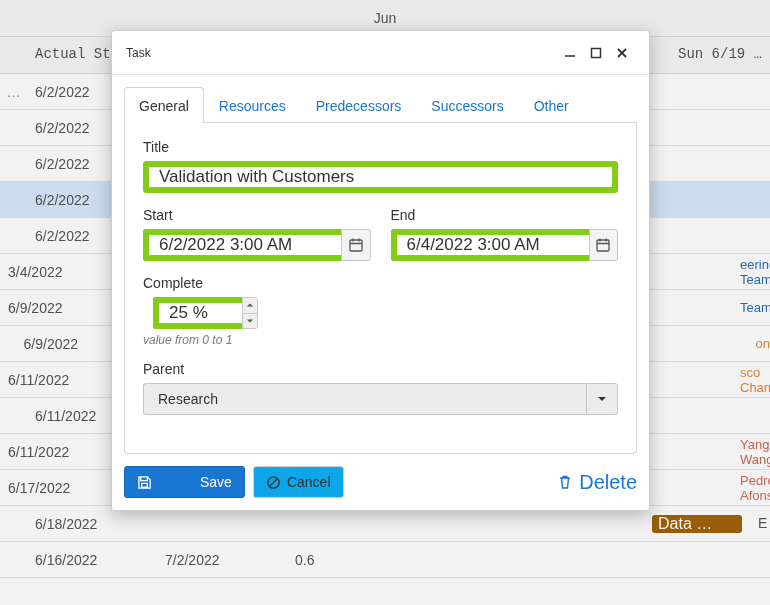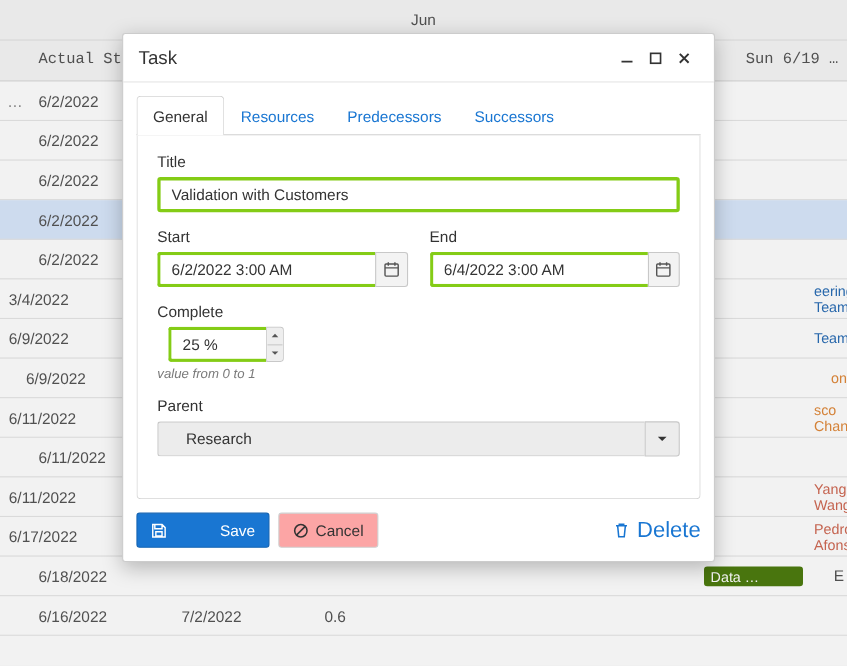--- a/index.html
+++ b/index.html
@@ -12,83 +12,83 @@
   .bg .header2 .colh { flex: 0 0 130px; padding: 9px 8px; color: #555; font-family: Liberation Mono, monospace; }
   .bg .rows { }
   .bg .row { height: 36px; display: flex; align-items: center; border-bottom: 1px solid #e6e6e6; }
   .bg .row.selected { background: #d9e7fb; }
   .bg .row .dot { width: 27px; text-align: center; color: #888; }
   .bg .row .cell { flex: 0 0 130px; padding: 0 8px; color: #555; }
   .bg .row .chips { flex: 1; display: flex; gap: 10px; padding-left: 350px; font-size: 13px; }
   .chip-blue { color: #2a6db5; }
   .chip-orange { color: #e08a3c; }
   .chip-red { color: #d06a55; }
-  .bg .darkbar { position: absolute; height: 18px; background: #4d7c0f; color: #fff; font-size: 13px; border-radius: 3px; padding: 2px 6px; display: flex; align-items: center; overflow: hidden; }
+  .bg .darkbar { position: absolute; height: 18px; background: #a16207; color: #fff; font-size: 16px; border-radius: 3px; padding: 2px 6px; display: flex; align-items: center; overflow: hidden; margin-left: 12px; }
 
   
   .scrim { position: absolute; inset: 0; background: rgba(0,0,0,0.05); }
 
   
   .dialog {
     position: absolute; left: 111px; top: 30px; width: 539px;
     background: #fff; border: 1px solid #ccc; border-radius: 3px;
     box-shadow: 0 5px 18px rgba(0,0,0,0.25);
     display: flex; flex-direction: column;
   }
   .dlg-title { height: 44px; display: flex; align-items: center; padding: 0 14px; border-bottom: 1px solid #e5e5e5; }
-  .dlg-title .ttxt { font-size: 17px; color: #333; }
+  .dlg-title .ttxt { font-size: 12px; color: #333; }
   .dlg-title .spacer { flex: 1; }
   .dlg-title .winbtn { width: 26px; height: 26px; display: flex; align-items: center; justify-content: center; color: #333; cursor: pointer; }
   .dlg-title .winbtn svg { width: 14px; height: 14px; }
 
   .dlg-body { padding: 12px 12px 0 12px; }
 
   .tabstrip { display: flex; border-bottom: 1px solid #d4d4d4; align-items: center; }
   .tab { padding: 10px 14px 9px; font-size: 14px; color: #1976d2; cursor: pointer; border: 1px solid transparent; border-bottom: none; margin-bottom: -1px; }
   .tab.active { color: #333; background: #fff; border-color: #d4d4d4; border-radius: 4px 4px 0 0; }
 
   .tabcontent { border: 1px solid #d4d4d4; border-top: none; border-radius: 0 0 4px 4px; padding: 16px 18px 38px; }
 
   .field { margin-bottom: 14px; }
   .field > label { display: block; font-size: 14px; color: #333; margin-bottom: 6px; }
   .row2 { display: flex; gap: 20px; }
   .row2 .field { flex: 1; }
 
   .textinput {
-    width: 100%; height: 32px; border: 3px solid #84cc16; border-radius: 3px;
-    padding: 0 10px; font-size: 14px; color: #333; outline: none;
+    width: 100%; height: 32px; border: 6px solid #84cc16; border-radius: 3px;
+    padding: 0 10px; font-size: 17px; color: #333; outline: none;
   }
   .picker { display: flex; }
   .picker .textinput { border-radius: 3px 0 0 3px; border-right: none; }
   .picker .pbtn {
     width: 34px; height: 32px; border: 1px solid #c8c8c8; background: #f3f3f3;
     border-radius: 0 3px 3px 0; display: flex; align-items: center; justify-content: center; cursor: pointer;
   }
   .picker .pbtn svg { width: 16px; height: 16px; color: #555; }
 
   .numwrap { display: flex; width: 115px; }
   .numwrap .textinput { border-radius: 3px 0 0 3px; border-right: none; margin-left: 10px; }
   .numwrap .steppers {
     width: 22px; display: flex; flex-direction: column; border: 1px solid #c8c8c8; border-radius: 0 3px 3px 0; overflow: hidden;
   }
   .numwrap .step { flex: 1; background: #eee; display: flex; align-items: center; justify-content: center; cursor: pointer; }
   .numwrap .step + .step { border-top: 1px solid #c8c8c8; }
   .numwrap .step svg { width: 8px; height: 8px; color: #555; }
   .hint { font-size: 12px; font-style: italic; color: #7a7a7a; margin-top: 4px; }
 
   .combo { display: flex; height: 32px; width: 100%; }
-  .combo .ctext { flex: 1; background: #ececec; border: 1px solid #c8c8c8; border-right: none; border-radius: 3px 0 0 3px; padding: 0 25px; display: flex; align-items: center; color: #333; }
+  .combo .ctext { flex: 1; background: #ececec; border: 1px solid #c8c8c8; border-right: none; border-radius: 3px 0 0 3px; padding: 0 14px; display: flex; align-items: center; color: #333; }
   .combo .dbtn { width: 32px; border: 1px solid #c8c8c8; background: #ececec; border-radius: 0 3px 3px 0; display: flex; align-items: center; justify-content: center; cursor: pointer; }
   .combo .dbtn svg { width: 10px; height: 10px; color: #333; }
 
   .dlg-actions { display: flex; align-items: center; padding: 12px; gap: 8px; }
   .btn { height: 32px; display: inline-flex; align-items: center; gap: 6px; padding: 0 12px; border-radius: 3px; font-size: 14px; cursor: pointer; border: 1px solid transparent; }
   .btn svg { width: 15px; height: 15px; }
   .btn-primary { background: #1976d2; color: #fff; border-color: #1665b3; gap: 48px; }
-  .btn-secondary { background: #fca5a5; color: #333; border-color: #d0d0d0; }
+  .btn-secondary { background: #0ea5e9; color: #333; border-color: #d0d0d0; }
   .dlg-actions .spacer { flex: 1; }
   .linkbtn { display: inline-flex; align-items: center; gap: 6px; color: #1976d2; cursor: pointer; font-size: 20px; }
   .linkbtn svg { width: 16px; height: 16px; }
 </style>
 </head>
 <body>
 
 <div class="bg">
   <div class="header1">
     <span>Jun</span>
@@ -238,20 +238,21 @@
         </svg>
     </span>
   </div>
 
   <div class="dlg-body">
     <div class="tabstrip">
       <div class="tab active">General</div>
       <div class="tab">Resources</div>
       <div class="tab">Predecessors</div>
       <div class="tab">Successors</div>
+      <div class="tab">Other</div>
     </div>
 
     <div class="tabcontent">
 
       <div class="field">
         <label>Title</label>
         <input class="textinput" value="Validation with Customers" style="">
       </div>
 
       <div class="row2">

